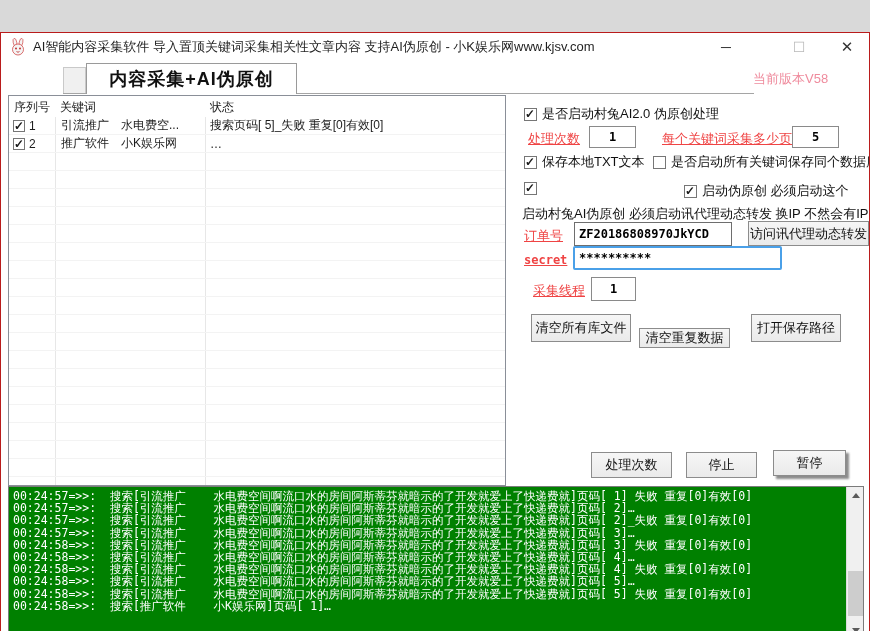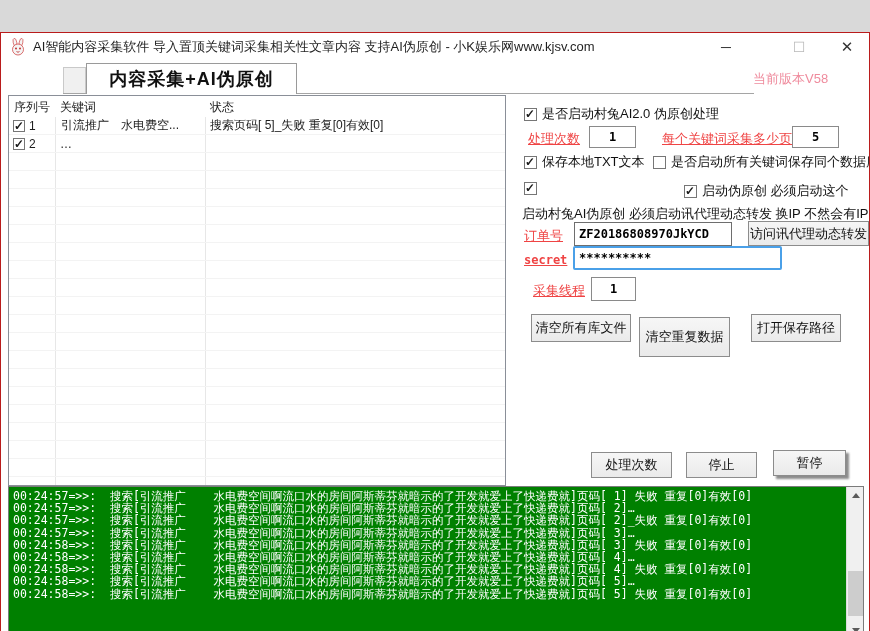--- a/index.html
+++ b/index.html
@@ -110,20 +110,24 @@
           <span class="kw1">引流推广</span>
           <span class="kw2">水电费空...</span>
         </div>
         <div class="t-c2">搜索页码[ 5]_失败 重复[0]有效[0]</div>
       </div>
       <div class="t-row r1">
         <div class="t-c0">
           <span class="cb small checked"></span>
           <span>2</span>
         </div>
+        <div class="t-c1">
+          <span class="kw1">推广软件</span>
+          <span class="kw2">小K娱乐网</span>
+        </div>
         <div class="t-c2">…</div>
       </div>
     </div>
   </div>
 
   <div class="cbrow" style="left:523px;top:72px;">
     <span class="cb checked"></span>
     <span>是否启动村兔AI2.0 伪原创处理</span>
   </div>
 
@@ -155,38 +159,39 @@
   <input class="tinput" style="left: 573px; top: 189px; width: 158px; height: 24px;" value="ZF20186808970JkYCD">
   <div class="btn" style="left:747px;top:188px;width:121px;height:25px;">访问讯代理动态转发</div>
 
   <div class="plabel mono-label" style="left:523px;top:220px;">secret</div>
   <input class="tinput focus" style="left: 572px; top: 213px; width: 209px; height: 24px;" value="**********">
 
   <div class="plabel" style="left:532px;top:249px;">采集线程</div>
   <input class="ninput" style="left: 590px; top: 244px; width: 45px; height: 24px;" value="1">
 
   <div class="btn" style="left:530px;top:281px;width:100px;height:28px;">清空所有库文件</div>
-  <div class="btn" style="left:638px;top:284px;width:91px;height:40px;">清空重复数据</div>
+  <div class="btn" style="left:638px;top:295px;width:91px;height:20px;">清空重复数据</div>
   <div class="btn" style="left:750px;top:281px;width:90px;height:28px;">打开保存路径</div>
 
   <div class="btn" style="left:590px;top:419px;width:81px;height:26px;">处理次数</div>
   <div class="btn" style="left:685px;top:419px;width:71px;height:26px;">停止</div>
   <div class="btn shadowed" style="left:772px;top:417px;width:73px;height:26px;">暂停</div>
 
   <div class="log">
     <div class="log-lines">
       <div class="log-line">00:24:57=&gt;&gt;:  搜索[引流推广    水电费空间啊流口水的房间阿斯蒂芬就暗示的了开发就爱上了快递费就]页码[ 1]_失败 重复[0]有效[0]</div>
       <div class="log-line">00:24:57=&gt;&gt;:  搜索[引流推广    水电费空间啊流口水的房间阿斯蒂芬就暗示的了开发就爱上了快递费就]页码[ 2]…</div>
       <div class="log-line">00:24:57=&gt;&gt;:  搜索[引流推广    水电费空间啊流口水的房间阿斯蒂芬就暗示的了开发就爱上了快递费就]页码[ 2]_失败 重复[0]有效[0]</div>
       <div class="log-line">00:24:57=&gt;&gt;:  搜索[引流推广    水电费空间啊流口水的房间阿斯蒂芬就暗示的了开发就爱上了快递费就]页码[ 3]…</div>
       <div class="log-line">00:24:58=&gt;&gt;:  搜索[引流推广    水电费空间啊流口水的房间阿斯蒂芬就暗示的了开发就爱上了快递费就]页码[ 3]_失败 重复[0]有效[0]</div>
       <div class="log-line">00:24:58=&gt;&gt;:  搜索[引流推广    水电费空间啊流口水的房间阿斯蒂芬就暗示的了开发就爱上了快递费就]页码[ 4]…</div>
       <div class="log-line">00:24:58=&gt;&gt;:  搜索[引流推广    水电费空间啊流口水的房间阿斯蒂芬就暗示的了开发就爱上了快递费就]页码[ 4]_失败 重复[0]有效[0]</div>
       <div class="log-line">00:24:58=&gt;&gt;:  搜索[引流推广    水电费空间啊流口水的房间阿斯蒂芬就暗示的了开发就爱上了快递费就]页码[ 5]…</div>
       <div class="log-line">00:24:58=&gt;&gt;:  搜索[引流推广    水电费空间啊流口水的房间阿斯蒂芬就暗示的了开发就爱上了快递费就]页码[ 5]_失败 重复[0]有效[0]</div>
+      <div class="log-line">00:24:58=&gt;&gt;:  搜索[推广软件    小K娱乐网]页码[ 1]…</div>
     </div>
     <div class="scrollbar">
       <div class="sb-arrow up">
           <div class="tri-up"></div>
         </div>
       <div class="sb-thumb"></div>
       <div class="sb-arrow down">
           <div class="tri-down"></div>
         </div>
     </div>

